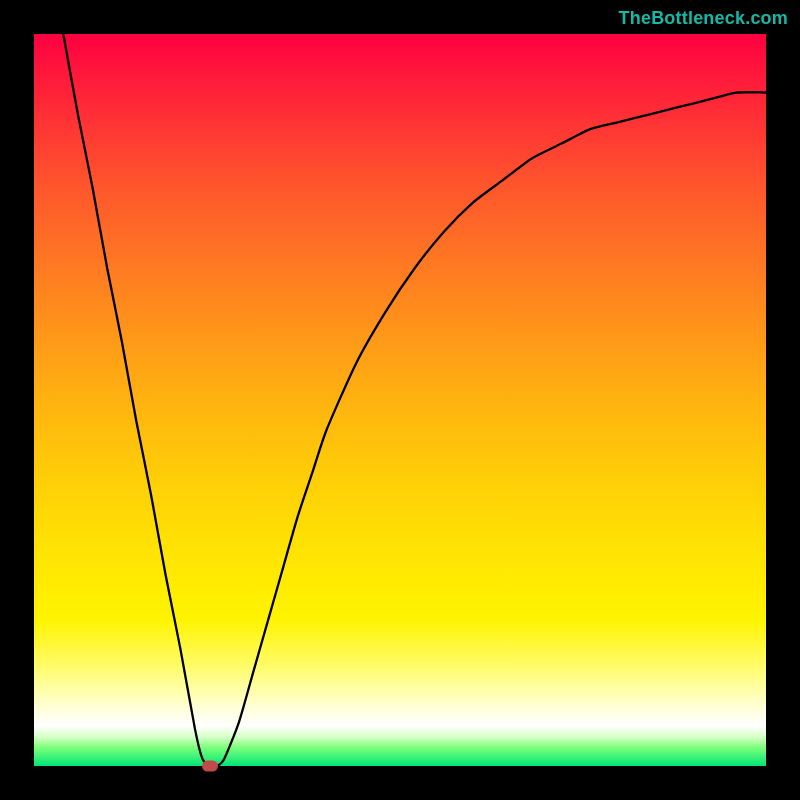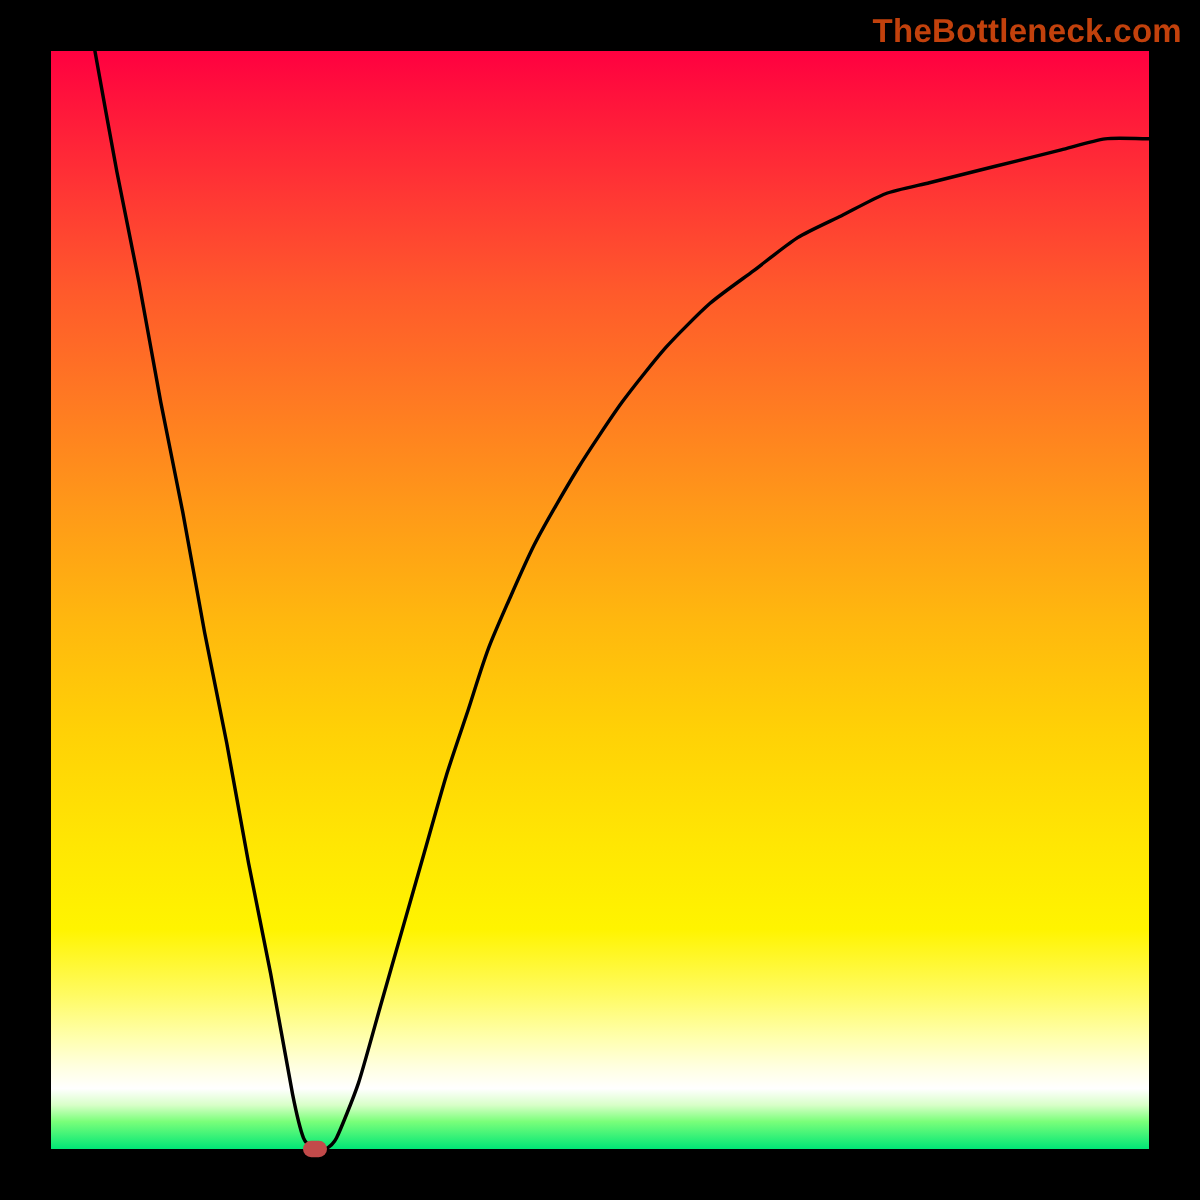--- a/index.html
+++ b/index.html
@@ -42,23 +42,23 @@
       #ffffff 94.5%,
       #d8ffc8 96%,
       #7aff7a 97.5%,
       #00e676 100%
     );
   }
   .watermark {
     position: absolute;
     top: 8px;
     right: 12px;
-    font-size: 22px;
+    font-size: 18px;
     font-weight: 600;
-    color: #c2410c;
+    color: #14b8a6;
     letter-spacing: 0.2px;
     user-select: none;
   }
   svg.curve {
     position: absolute;
     left: 0;
     top: 0;
     width: 732px;
     height: 732px;
     overflow: visible;

